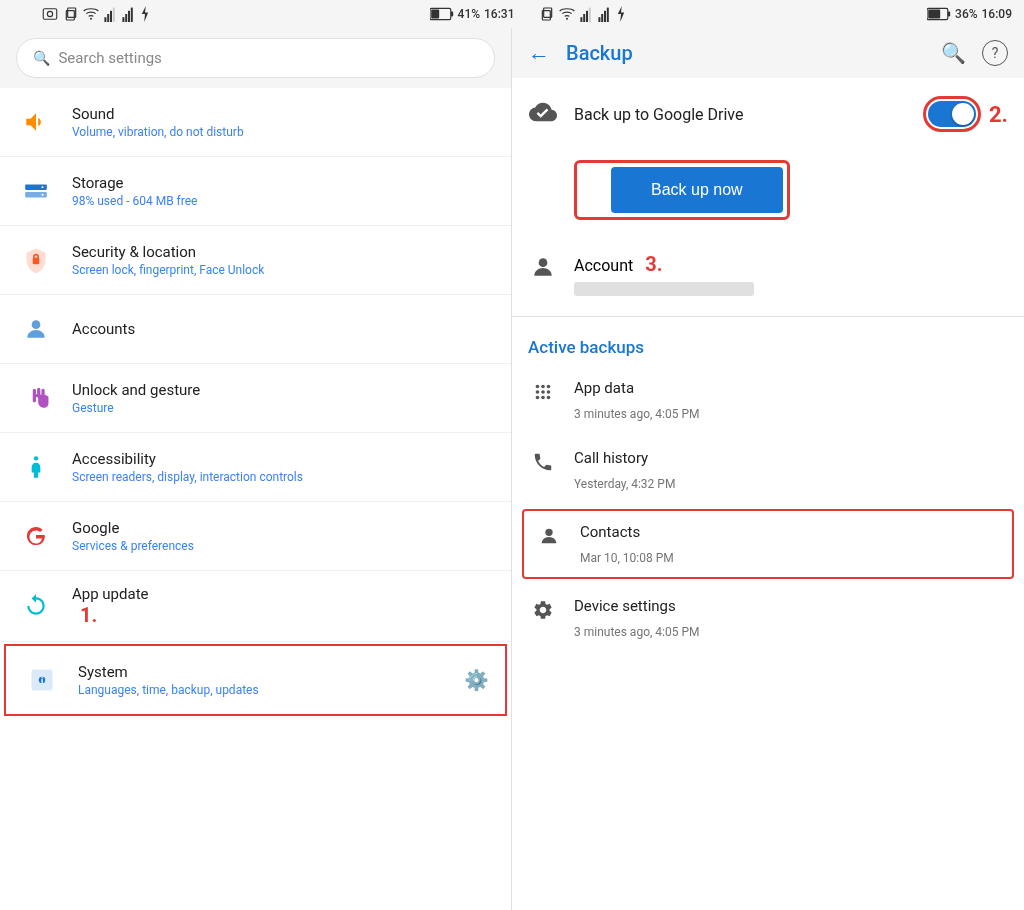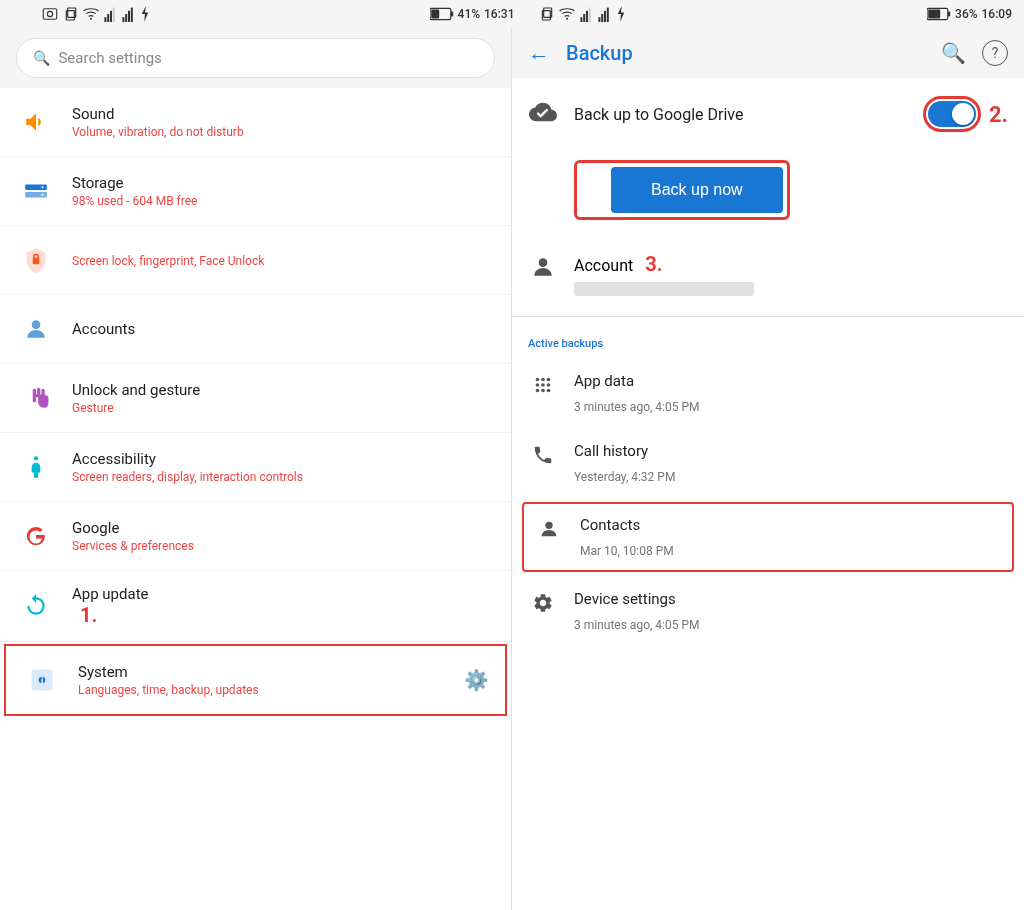--- a/index.html
+++ b/index.html
@@ -119,21 +119,21 @@
     .item-text {
       flex: 1;
     }
     .item-title {
       font-size: 15px;
       color: #212121;
       font-weight: 400;
     }
     .item-subtitle {
       font-size: 12px;
-      color: #ef4444;
+      color: #3b82f6;
       margin-top: 2px;
     }
     .item-gear {
       font-size: 20px;
       color: #757575;
     }
     .label-number {
       color: #e53935;
       font-weight: bold;
       font-size: 20px;
@@ -291,21 +291,21 @@
     
     .divider {
       height: 1px;
       background: #e0e0e0;
       margin: 8px 0;
     }
 
     
     .active-backups-label {
       padding: 12px 16px 8px 16px;
-      font-size: 11px;
+      font-size: 17px;
       color: #1976d2;
       font-weight: 500;
     }
 
     
     .backup-item {
       display: flex;
       align-items: flex-start;
       padding: 14px 16px;
       gap: 16px;
@@ -467,20 +467,21 @@
 
       <div class="settings-item">
         <div class="item-icon">
           <svg width="26" height="26" viewBox="0 0 24 24">
               <path d="M12 2L4 6v6c0 5.25 3.45 10.19 8 11.55C16.55 22.19 20 17.25 20 12V6L12 2z" fill="#FF5722" opacity="0.2" stroke="#FF5722" stroke-width="1.5"></path>
               <rect x="9" y="10" width="6" height="6" rx="1" fill="#FF5722"></rect>
               <circle cx="12" cy="9" r="2" fill="none" stroke="#FF5722" stroke-width="1.5"></circle>
             </svg>
         </div>
         <div class="item-text">
+          <div class="item-title">Security &amp; location</div>
           <div class="item-subtitle">Screen lock, fingerprint, Face Unlock</div>
         </div>
       </div>
 
       <div class="settings-item">
         <div class="item-icon">
           <svg width="26" height="26" viewBox="0 0 24 24">
               <circle cx="12" cy="8" r="4" fill="#1976d2" opacity="0.7"></circle>
               <path d="M4 20c0-4 3.58-7 8-7s8 3 8 7" fill="#1976d2" opacity="0.7"></path>
             </svg>

